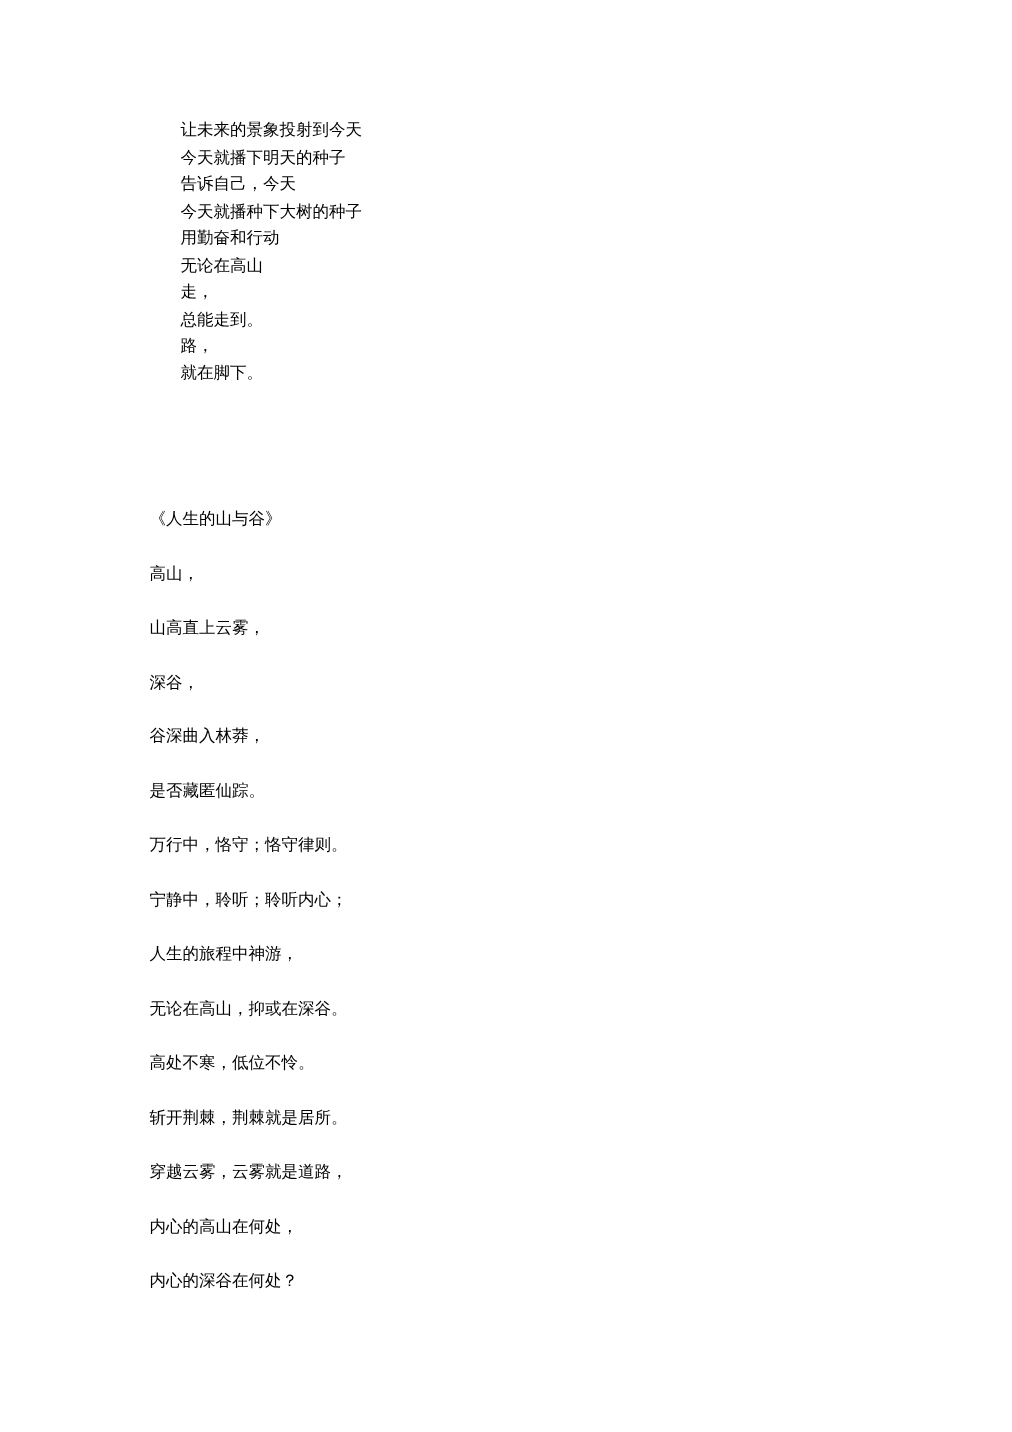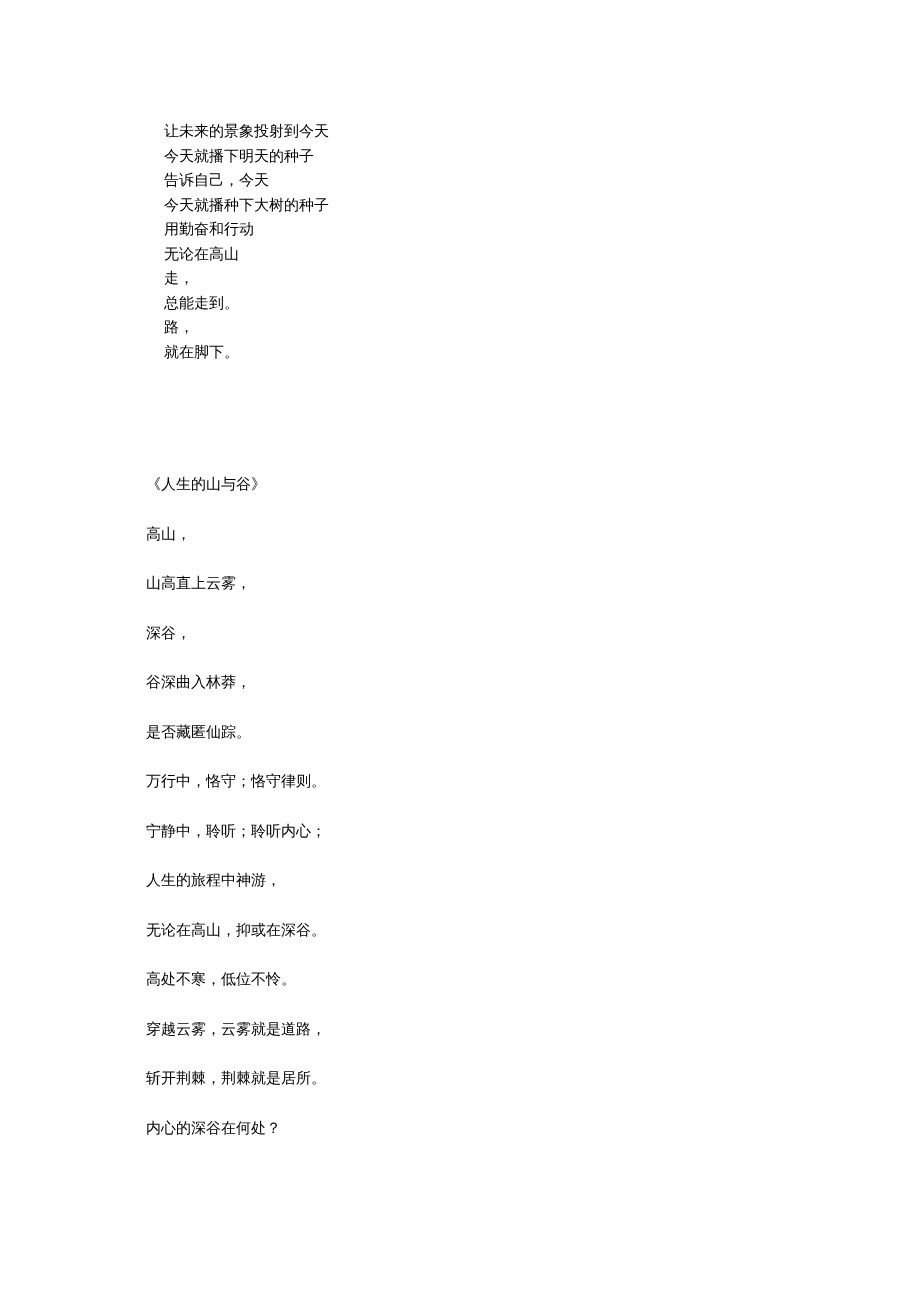--- a/index.html
+++ b/index.html
@@ -12,31 +12,30 @@
     width: 920px;
     line-height: 1.5;
   }
   .page {
     padding: 108px 0 60px 136px;
     width: 680px;
   }
   .poem1 {
     padding-left: 28px;
     margin-bottom: 110px;
-    margin-top: 12px;
   }
   .poem1 p {
     margin: 0 0 2px 0;
   }
   .poem2-title {
     margin: 0 0 28px 0;
     font-weight: normal;
   }
   .poem2 p {
-    margin: 0 0 27px 10px;
+    margin: 0 0 27px 0;
   }
 </style>
 </head>
 <body>
 
 <div class="page">
 
   <div class="poem1">
     <p>让未来的景象投射到今天</p>
     <p>今天就播下明天的种子</p>
@@ -55,18 +54,19 @@
     <p>高山，</p>
     <p>山高直上云雾，</p>
     <p>深谷，</p>
     <p>谷深曲入林莽，</p>
     <p>是否藏匿仙踪。</p>
     <p>万行中，恪守；恪守律则。</p>
     <p>宁静中，聆听；聆听内心；</p>
     <p>人生的旅程中神游，</p>
     <p>无论在高山，抑或在深谷。</p>
     <p>高处不寒，低位不怜。</p>
+    <p>斩开荆棘，荆棘就是居所。</p>
     <p>穿越云雾，云雾就是道路，</p>
-    <p>斩开荆棘，荆棘就是居所。</p>
+    <p>内心的高山在何处，</p>
     <p>内心的深谷在何处？</p>
   </div>
 
 </div>
 
 </body></html>

